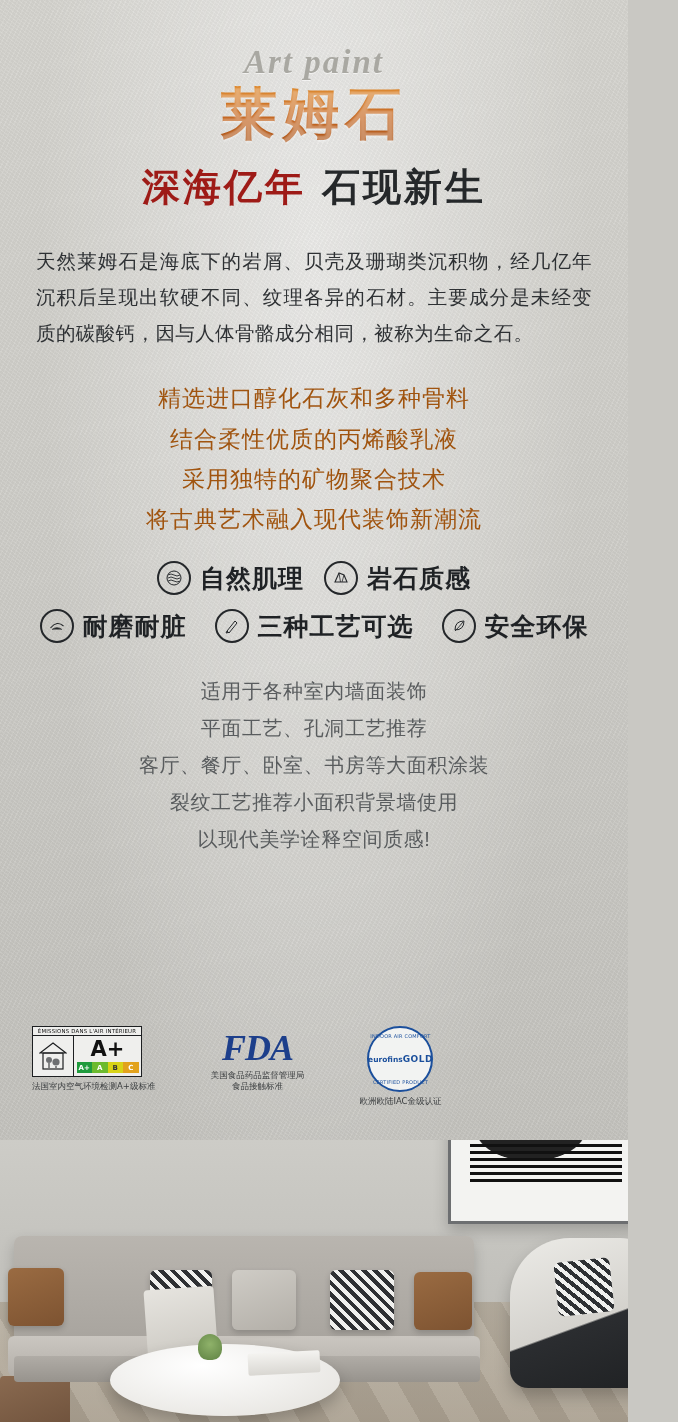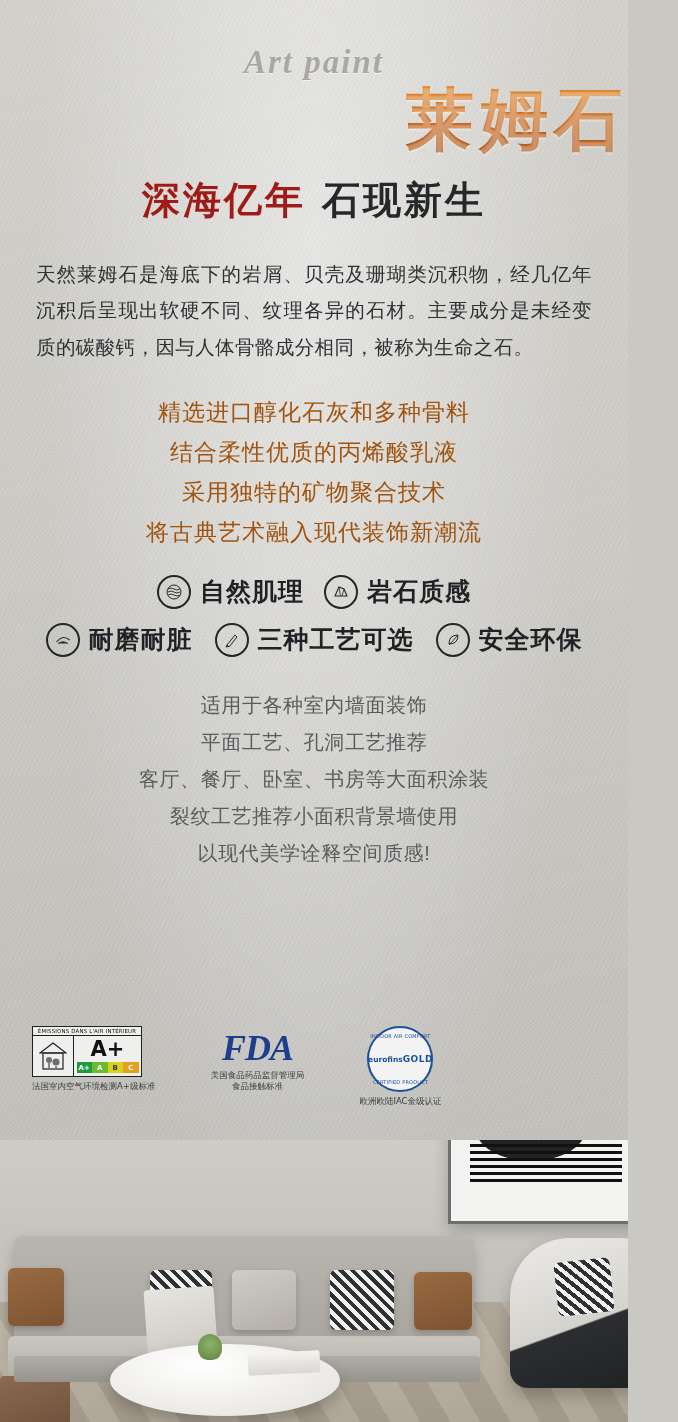--- a/index.html
+++ b/index.html
@@ -49,31 +49,30 @@
     font-weight: bold;
     font-size: 33px;
     letter-spacing: 2px;
     color: #a9a8a2;
     text-shadow: 0 1px 0 rgba(255,255,255,0.55);
     margin-bottom: -8px;
   }
   .brand {
     font-family: "DejaVu Sans", sans-serif;
     font-weight: bold;
-    font-size: 68px;
+    font-size: 56px;
     letter-spacing: 6px;
     color: #c96a1b;
     background: linear-gradient(180deg, #e08a2a 0%, #c3621a 55%, #a84f12 100%);
     -webkit-background-clip: text;
     background-clip: text;
     -webkit-text-fill-color: transparent;
     text-shadow: 0 2px 2px rgba(255,255,255,0.35);
     margin-top: 10px;
     line-height: 1.1;
-    text-align: right;
   }
   .slogan {
     margin-top: 20px;
     font-family: "DejaVu Sans", sans-serif;
     font-weight: bold;
     font-size: 38px;
     letter-spacing: 3px;
     line-height: 1.2;
   }
   .slogan .red { color: #9e1b17; }
@@ -105,21 +104,21 @@
 
   
   .icon-row {
     display: flex;
     justify-content: center;
     align-items: center;
     gap: 20px;
     margin-top: 22px;
   }
   .icon-row.second {
-    gap: 22px;
+    gap: 28px;
     margin-top: 14px;
   }
   .badge {
     display: flex;
     align-items: center;
     gap: 9px;
   }
   .badge .glyph {
     width: 30px;
     height: 30px;

